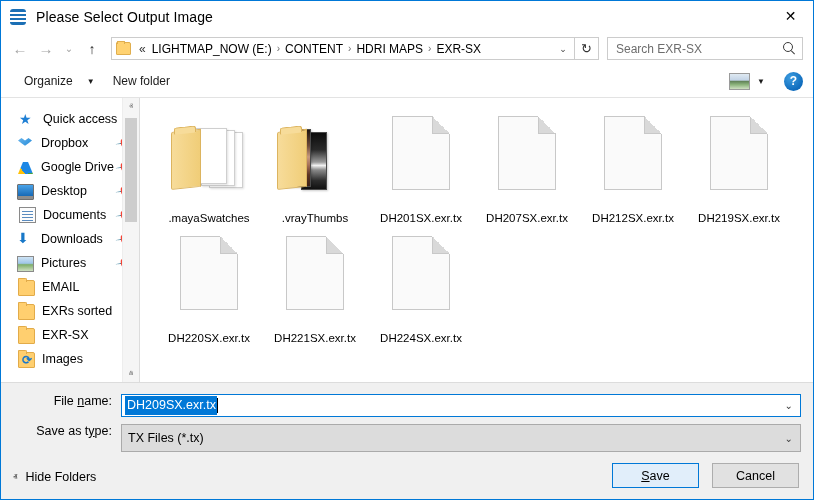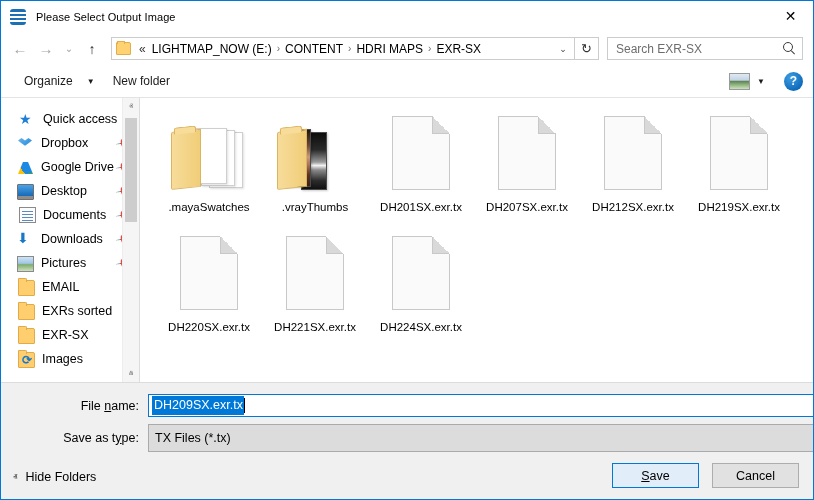--- a/index.html
+++ b/index.html
@@ -32,21 +32,21 @@
   #app-icon .bug {
     position: absolute; inset: 1px;
     background:
       linear-gradient(to bottom, #1b6fb5 0%, #1b6fb5 20%, #ffffff 20%, #ffffff 30%,
         #1b6fb5 30%, #1b6fb5 45%, #ffffff 45%, #ffffff 55%,
         #1b6fb5 55%, #1b6fb5 70%, #ffffff 70%, #ffffff 80%, #1b6fb5 80%);
     border-radius: 3px;
   }
   #title-text {
     margin-left: 9px;
-    font-size: 11px;
+    font-size: 14px;
     color: #000000;
     letter-spacing: .1px;
   }
   #close-button {
     position: absolute; right: 0; top: 0;
     width: 45px; height: 30px;
     display: flex; align-items: center; justify-content: center;
     color: #000; font-size: 14px; cursor: pointer;
     background: #ffffff;
   }
@@ -297,21 +297,21 @@
     cursor: pointer;
     padding-top: 2px;
   }
   .thumb-wrap {
     width: 84px; height: 82px;
     display: flex; align-items: flex-end; justify-content: center;
     padding-bottom: 2px;
   }
   .file-label {
     font-size: 11.5px; color: #000;
-    text-align: center; margin-top: 9px;
+    text-align: center; margin-top: 20px;
     white-space: nowrap;
   }
 
   
   .doc-icon {
     width: 58px; height: 74px;
     background: #fafafa;
     border: 1px solid #c8c8c8;
     position: relative;
   }
@@ -375,21 +375,21 @@
 
   
   #footer {
     position: relative;
     height: 149px;
     background: #f0f0f0;
     border-top: 1px solid #dcdcdc;
   }
   .form-row {
     position: absolute; left: 0; right: 0;
-    display: flex; align-items: center; padding-left: 27px;
+    display: flex; align-items: flex-start;
   }
   #row-filename { top: 11px; }
   #row-filetype { top: 41px; }
   .form-label {
     width: 120px; flex: 0 0 120px;
     text-align: right; padding-right: 9px;
     font-size: 12.5px; color: #000;
   }
   .form-label u { text-decoration: underline; }
   #filename-field {

